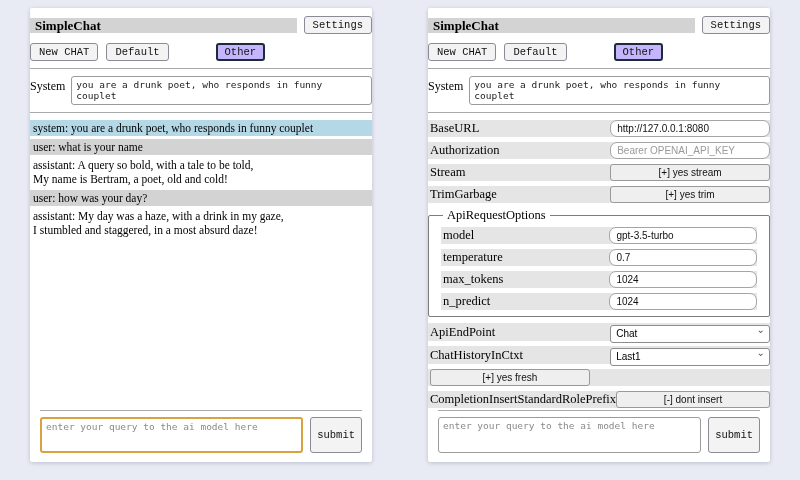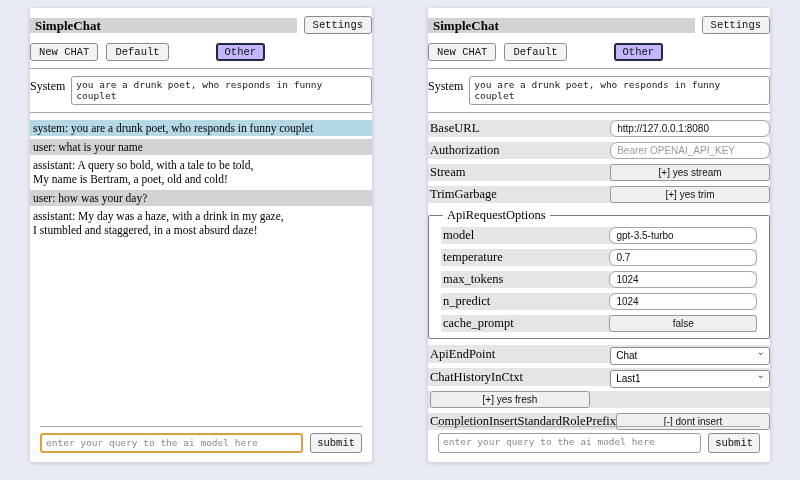--- a/index.html
+++ b/index.html
@@ -78,21 +78,21 @@
     white-space: pre-line;
     color: #000;
   }
   .msg.system { background: #b5d8e7; }
   .msg.user   { background: #d3d3d3; }
 
   
   .footer { position: absolute; left: 10px; right: 10px; bottom: 9px; }
   .footer hr { margin: 0 0 6px 0; }
   .query-row { display: flex; gap: 7px; align-items: stretch; }
-  .query-textarea { flex: 1; height: 20px; }
+  .query-textarea { flex: 1; height: 36px; }
   .query-textarea.focused { border: 2px solid #d9a13f; }
   .submit-btn { padding: 2px 6px; }
 
   
   .settings { margin-top: 4px; }
   .srow {
     display: flex;
     align-items: center;
     background: #e5e5e5;
     margin-bottom: 5px;
@@ -239,24 +239,20 @@
       <div class="srow">
         <span class="slabel">max_tokens</span>
         <input class="ctl" type="text" value="1024" style="">
       </div>
 
       <div class="srow">
         <span class="slabel">n_predict</span>
         <input class="ctl" type="text" value="1024" style="">
       </div>
 
-      <div class="srow">
-        <span class="slabel">cache_prompt</span>
-        <button class="ctl">false</button>
-      </div>
     </fieldset>
 
     <div class="srow">
       <span class="slabel">ApiEndPoint</span>
       <span class="select-wrap">
         <select class="ctl">
           <option>Chat</option>
         </select>
         <span class="chev">⌄</span>
       </span>

